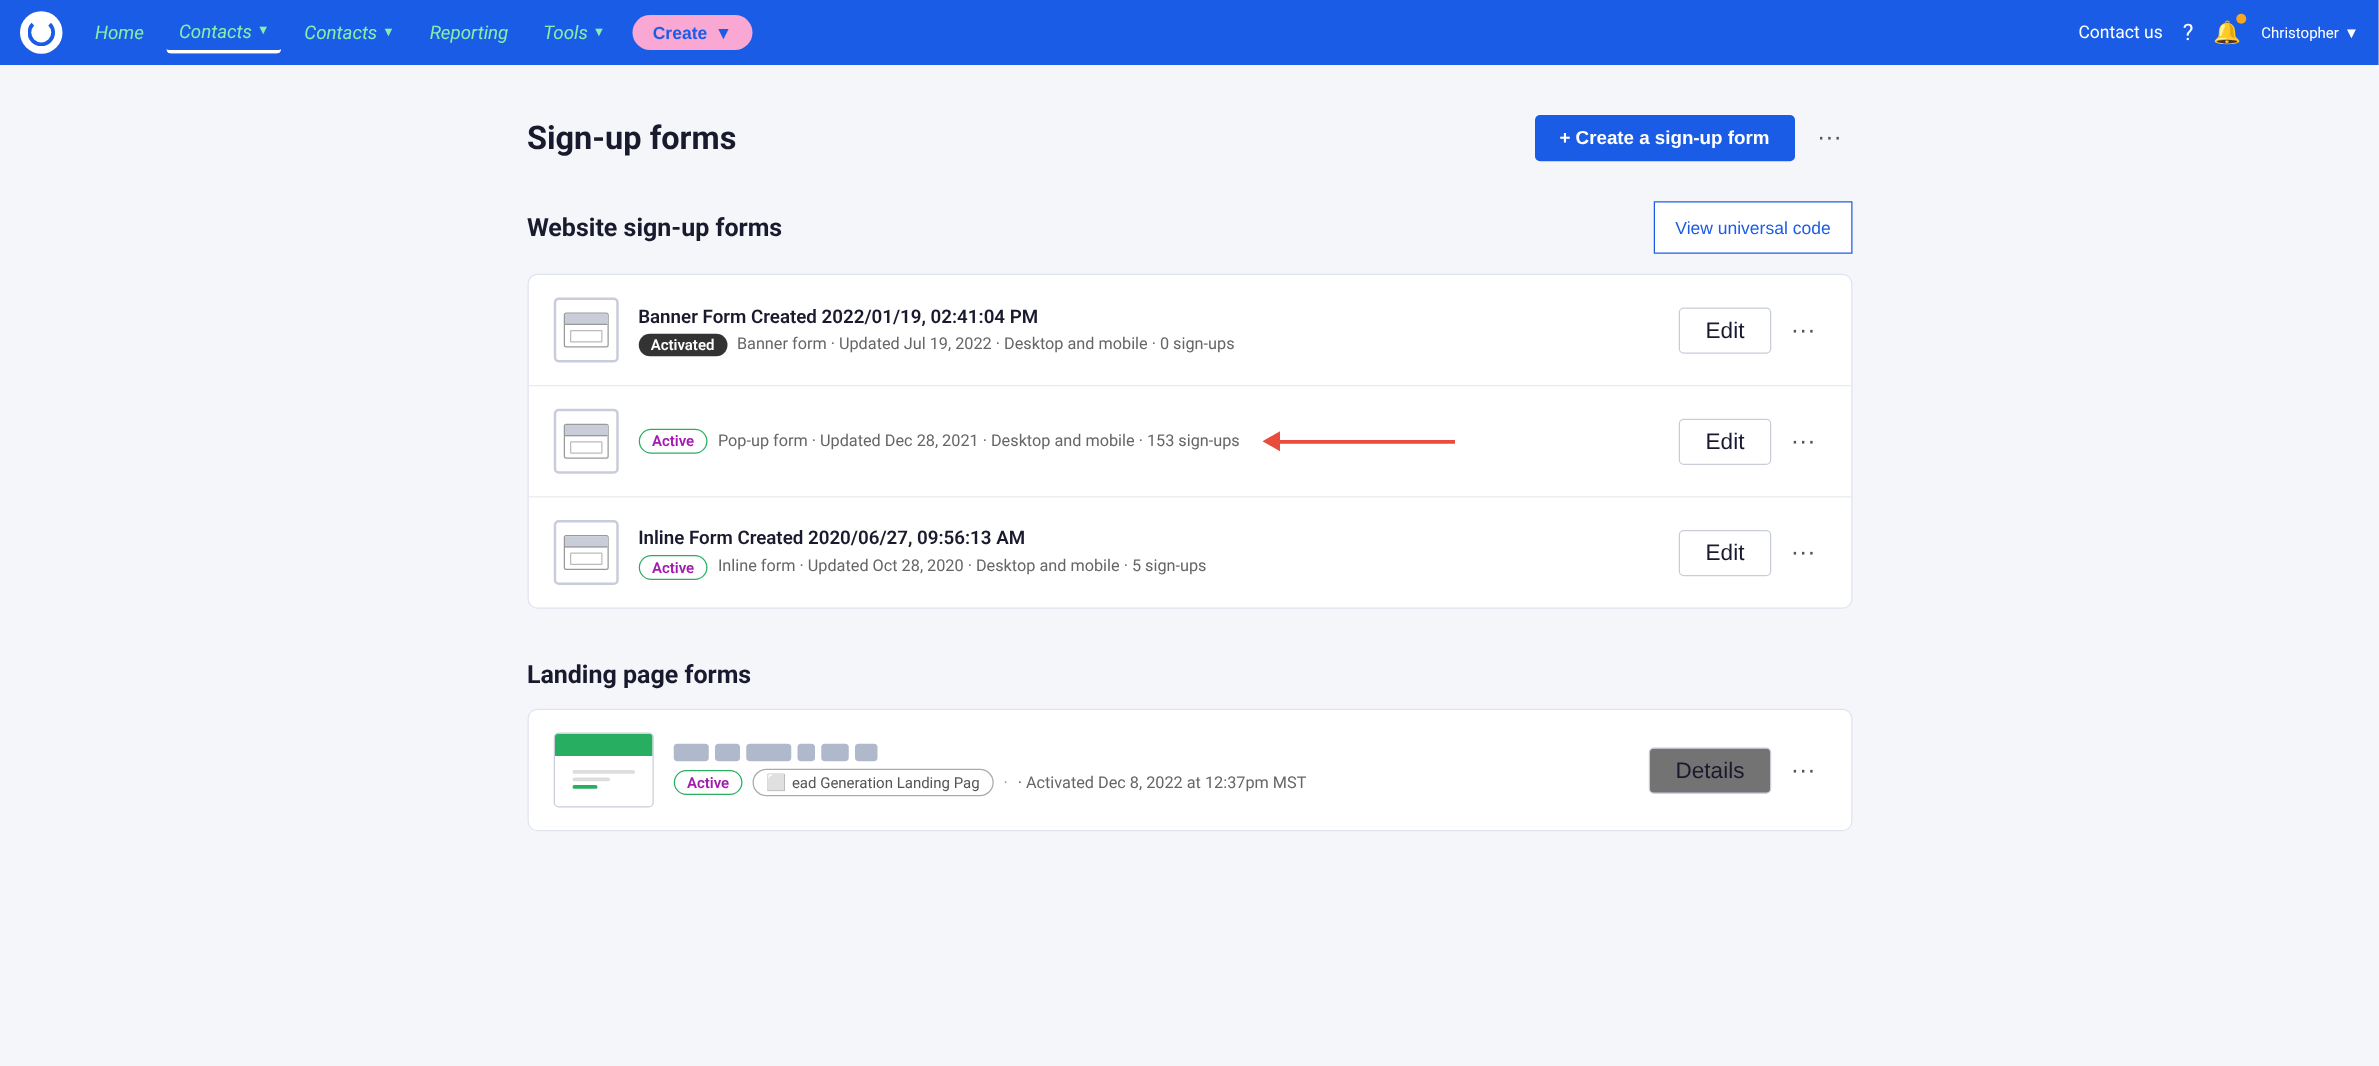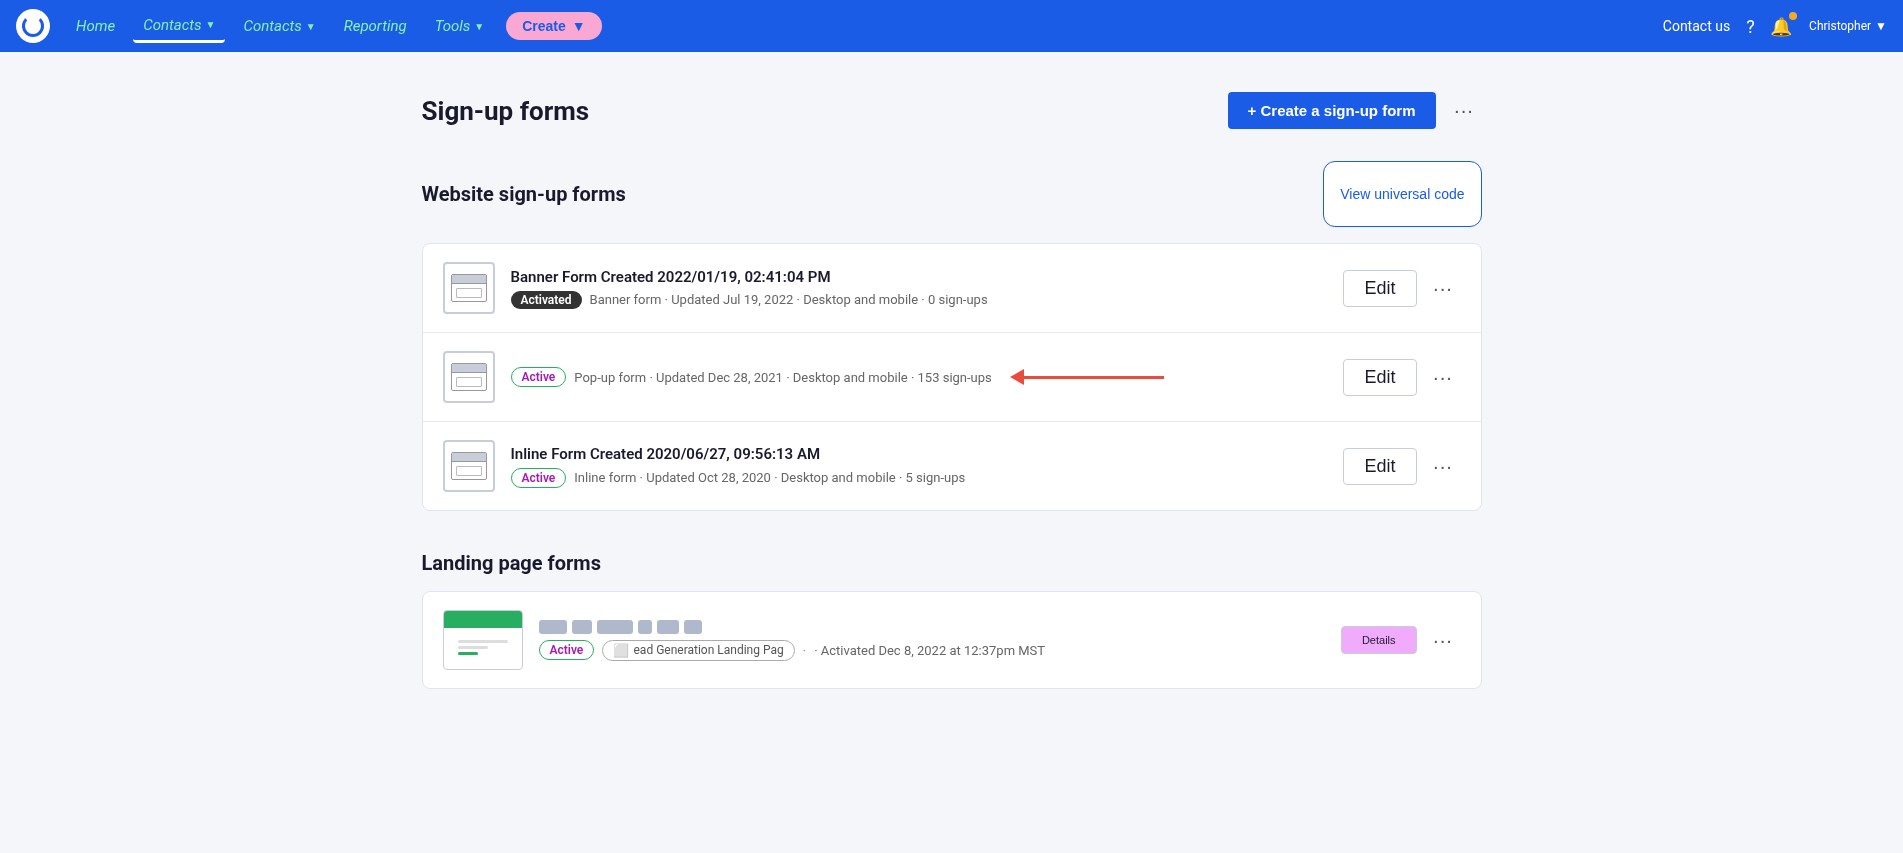--- a/index.html
+++ b/index.html
@@ -124,22 +124,22 @@
     .section-title {
       font-size: 20px;
       font-weight: 700;
       color: #1a1a2e;
       text-align: right;
     }
     .view-universal-btn {
       border: 1px solid #1a5ce6;
       color: #1a5ce6;
       background: white;
-      border-radius: 12px;
-      padding: 24px 16px;
+      border-radius: 0;
+      padding: 12px 16px;
       font-size: 14px;
       cursor: pointer;
     }
 
     
     .forms-list {
       background: white;
       border: 1px solid #e0e4ef;
       border-radius: 8px;
       overflow: hidden;
@@ -217,25 +217,25 @@
       border: 1px solid #c8cdd9;
       background: white;
       color: #1a1a2e;
       padding: 7px 20px;
       border-radius: 4px;
       font-size: 18px;
       cursor: pointer;
     }
     .details-btn {
       border: 1px solid #c8cdd9;
-      background: #f0abfc;
+      background: #737373;
       color: #1a1a2e;
       padding: 7px 20px;
       border-radius: 4px;
-      font-size: 11px;
+      font-size: 18px;
       cursor: pointer;
     }
 
     
     .arrow-container {
       display: flex; align-items: center;
     }
     .arrow-red {
       display: flex; align-items: center; gap: 0;
       margin-left: 10px;

